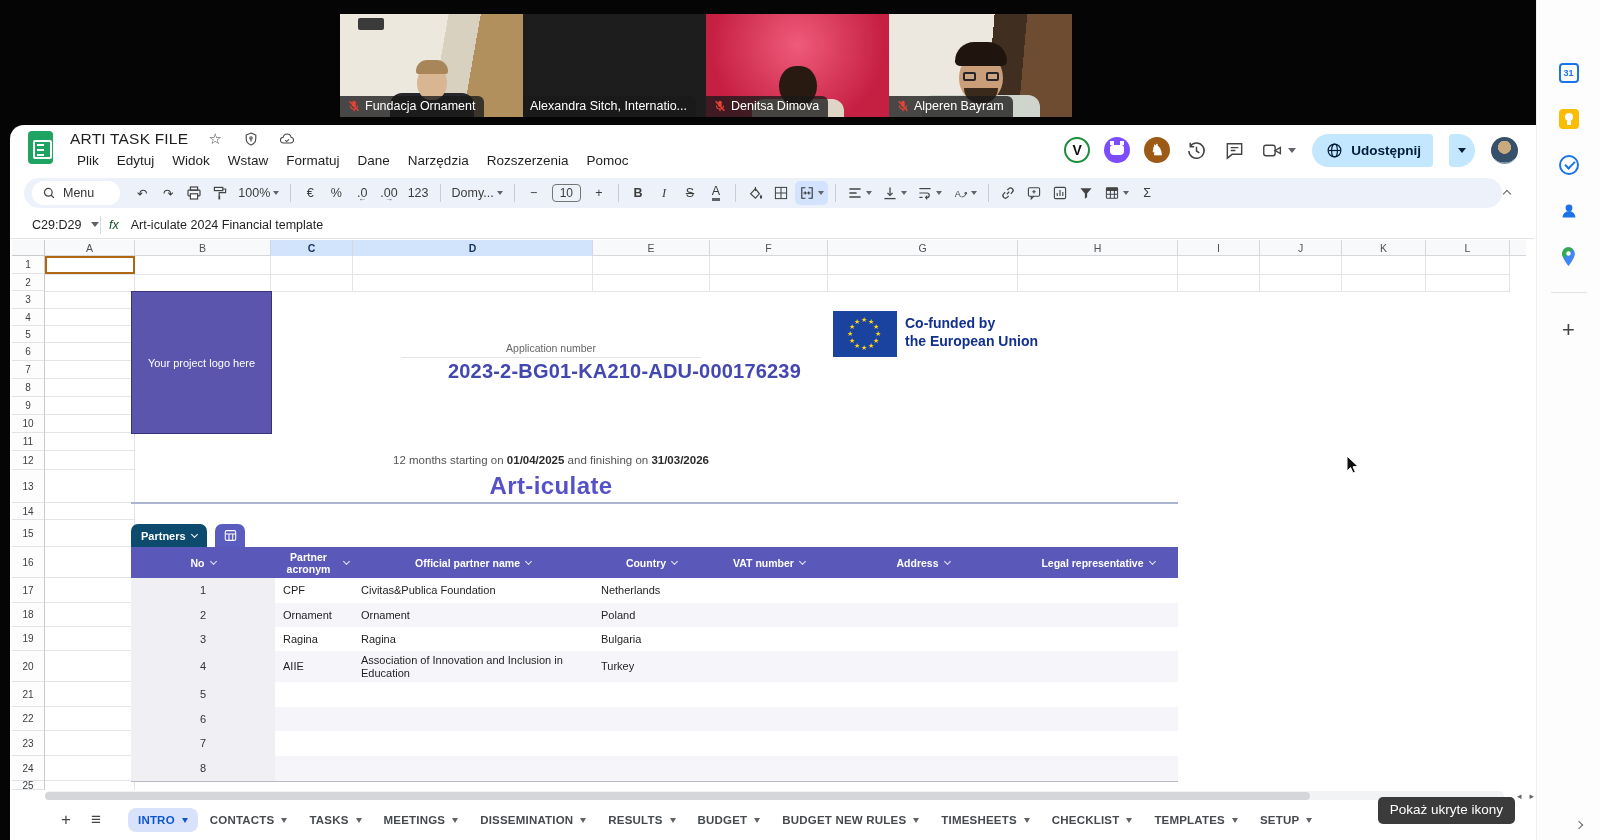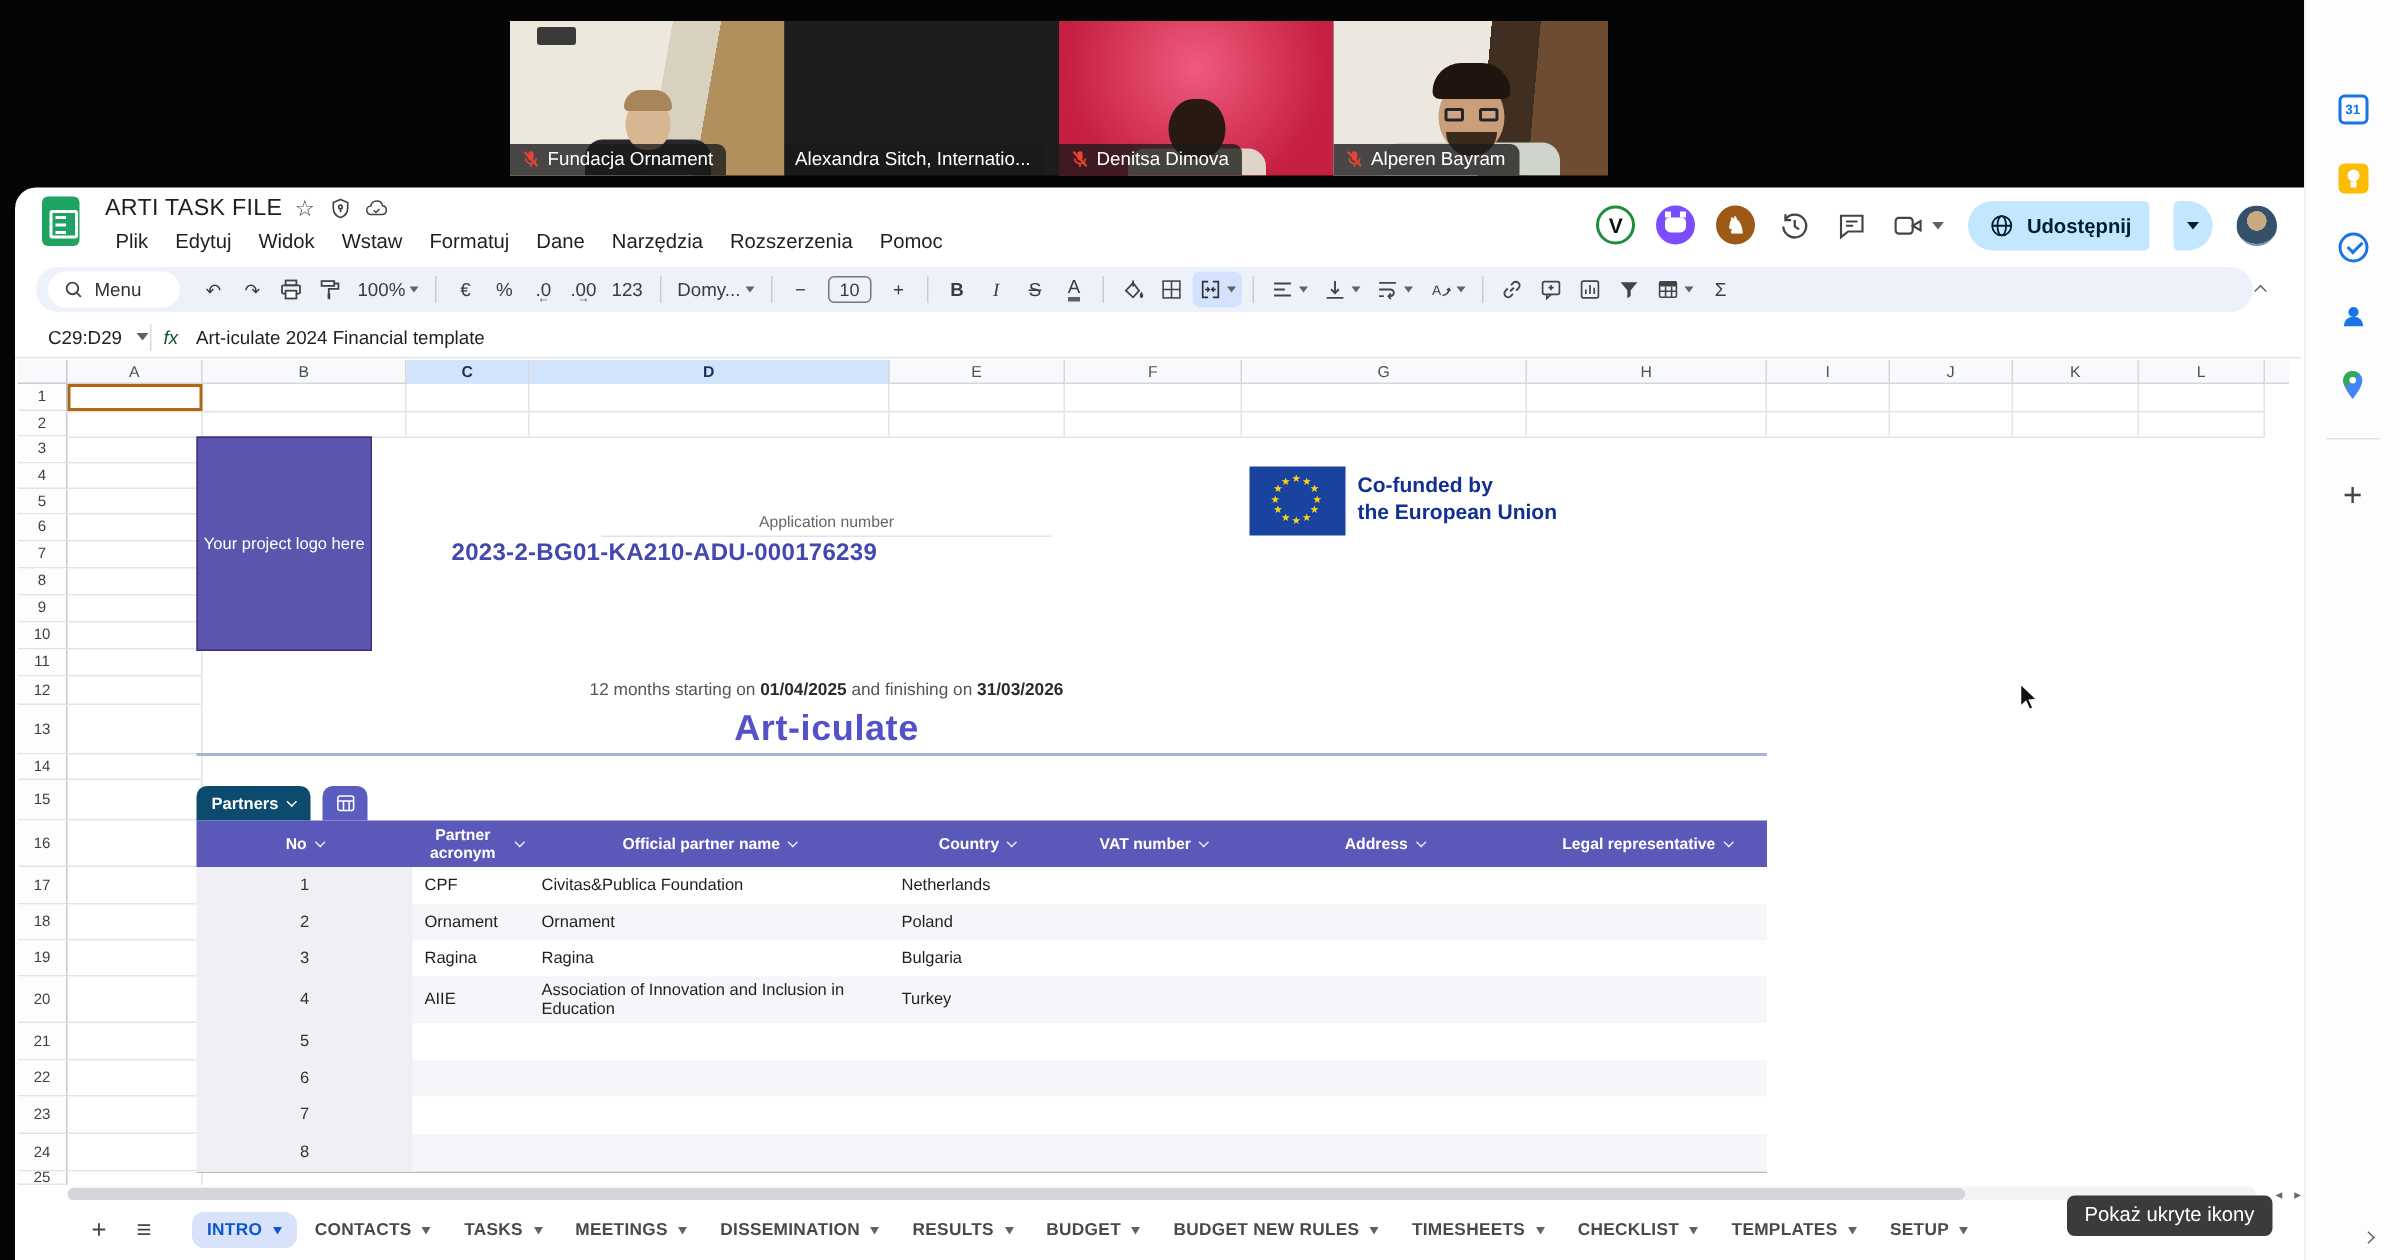--- a/index.html
+++ b/index.html
@@ -49,21 +49,21 @@
 
   .app-header { position:absolute; left:0; top:0; right:66px; height:50px; }
   .sheets-logo { position:absolute; left:18px; top:6px; width:25px; height:33px; background:#1ea362; border-radius:4px; }
   .sheets-logo::after { content:""; position:absolute; left:5px; top:9px; width:15px; height:15px;
       background:
         linear-gradient(#fff,#fff) 0 6.5px/15px 2px no-repeat,
         linear-gradient(#fff,#fff) 6.5px 0/2px 15px no-repeat,
         linear-gradient(#fff,#fff) 0 0/15px 15px no-repeat padding-box;
       border:2px solid #fff; border-radius:2px; background:none; }
   .sheets-logo::before { content:""; position:absolute; left:9px; top:13px; width:7px; height:2px; background:#fff; box-shadow:0 5px 0 #fff, 0 10px 0 #fff; }
-  .title-row { position:absolute; left:60px; top:5px; display:flex; align-items:center; gap:6px; }
+  .title-row { position:absolute; left:60px; top:5px; display:flex; align-items:center; gap:18px; }
   .doc-title { font-size:15.5px; color:#1f1f1f; letter-spacing:.2px; }
   .title-ic { width:18px; height:18px; display:flex; align-items:center; justify-content:center; color:#444; font-size:15px; }
   .title-ic svg { width:16px; height:16px; }
   .menu-row { position:absolute; left:58px; top:26px; display:flex; }
   .menu-item { font-size:13.5px; color:#1f1f1f; padding:2px 9px; border-radius:8px; }
   .hdr-right { position:absolute; right:14px; top:4px; height:42px; display:flex; align-items:center; gap:14px; }
   .ext-circle { width:26px; height:26px; border-radius:50%; display:flex; align-items:center; justify-content:center; font-weight:bold; }
   .ext-v { background:#fff; border:2px solid #1e8e3e; color:#111; font-size:14px; }
   .ext-bot { background:#7c4dff; color:#fff; position:relative; }
   .ext-bot::before { content:""; width:14px; height:10px; background:#fff; border-radius:3px 3px 4px 4px; }
@@ -111,21 +111,21 @@
   .col-hdr.selected { background:#d2e3fc; color:#17335c; font-weight:bold; }
   .corner-box { position:absolute; left:0; top:0; width:33px; height:16px; background:#f8f9fa; border-right:1px solid #c8cacd; border-bottom:1px solid #c8cacd; z-index:3; }
   .row-hdr { position:absolute; left:0; width:33px; background:#fdfdfd; border-right:1px solid #c8cacd; border-bottom:1px solid #e1e3e6; font-size:10px; color:#3c4043; display:flex; align-items:center; justify-content:center; }
   .gline { position:absolute; background:#e3e4e8; }
   .a1-cursor { position:absolute; border:2px solid #b06713; background:transparent; z-index:2; }
 
   
   .logo-box { position:absolute; display:flex; align-items:center; justify-content:center; text-align:center;
       background:#5b55ae; border:1px solid #38327a; color:#fff; font-size:11px; }
   .app-label { position:absolute; text-align:center; font-size:10.5px; color:#666; border-bottom:1px solid #e4e4e4; padding-bottom:3px; }
-  .app-number { position:absolute; text-align:left; font-size:16px; font-weight:bold; color:#4347b0; letter-spacing:.2px; }
+  .app-number { position:absolute; text-align:right; font-size:20px; font-weight:bold; color:#4347b0; letter-spacing:.2px; }
   .eu-flag { position:absolute; background:#1a43a0; }
   .eu-flag .star { position:absolute; color:#ffd617; font-size:7px; line-height:7px; }
   .eu-text { position:absolute; font-size:14px; font-weight:bold; color:#11308f; line-height:18px; }
   .duration { position:absolute; text-align:center; font-size:11.5px; color:#555; }
   .duration b { color:#2b2b2b; }
   .proj-title { position:absolute; text-align:center; font-size:24px; font-weight:bold; color:#5551c8; letter-spacing:.4px; }
   .title-rule { position:absolute; height:2px; background:#aab3cf; }
 
   .partners-pill { position:absolute; display:flex; align-items:center; gap:6px; background:#0c4a6e; color:#fff;
       font-size:11px; font-weight:bold; border-radius:7px 7px 0 0; padding:0 10px; }
@@ -568,21 +568,21 @@
           <div class="row-hdr" style="top: 387px; height: 24px;">19</div>
           <div class="row-hdr" style="top: 411px; height: 31px;">20</div>
           <div class="row-hdr" style="top: 442px; height: 25px;">21</div>
           <div class="row-hdr" style="top: 467px; height: 24px;">22</div>
           <div class="row-hdr" style="top: 491px; height: 25px;">23</div>
           <div class="row-hdr" style="top: 516px; height: 25px;">24</div>
           <div class="row-hdr" style="top: 541px; height: 9px;">25</div>
         </div>
       <div class="a1-cursor" style="left:33px;top:16px;width:90px;height:18px;"></div>
 
-      <div class="logo-box" style="left:119px;top:51px;width:117px;height:143px;">
+      <div class="logo-box" style="left:119px;top:51px;width:141px;height:143px;">
         <span>Your project logo here</span>
       </div>
 
       <div class="app-label" style="left:389px;top:102px;width:300px;">Application number</div>
       <div class="app-number" style="left:289px;top:120px;width:500px;">2023-2-BG01-KA210-ADU-000176239</div>
 
       <div class="eu-flag" style="left:821px;top:71px;width:64px;height:46px;" id="euflag">
           <span class="star" style="left: 28px; top: 5px;">★</span>
           <span class="star" style="left: 35px; top: 6.87564px;">★</span>
           <span class="star" style="left: 40.1244px; top: 12px;">★</span>

